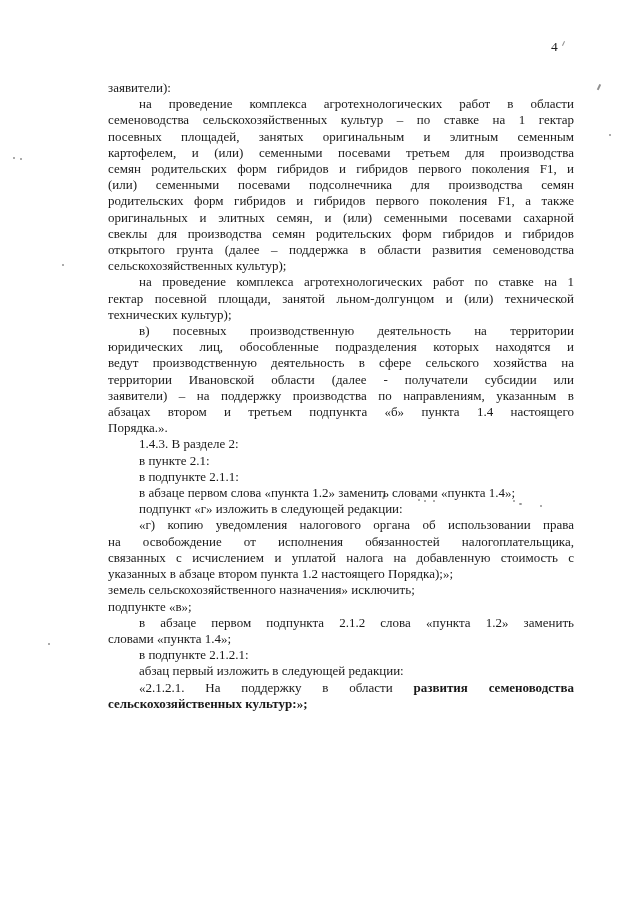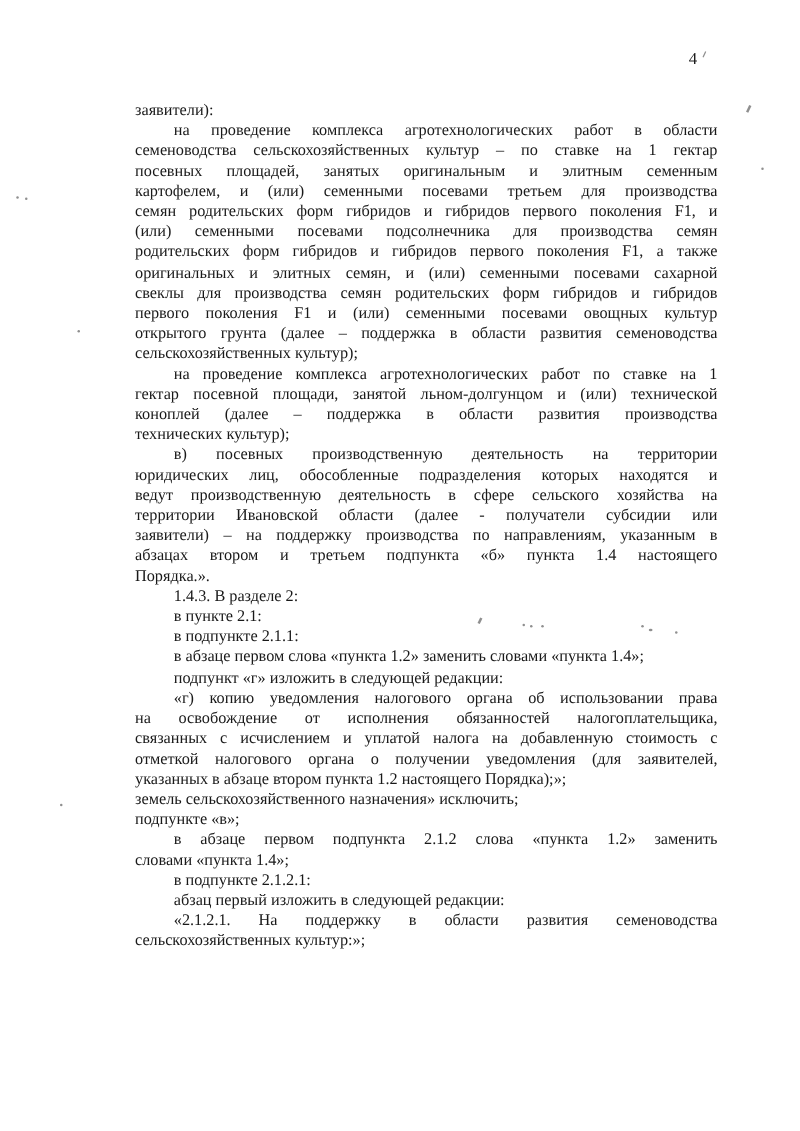--- a/index.html
+++ b/index.html
@@ -30,21 +30,21 @@
     color: #191919;
     text-rendering: optimizeLegibility;
   }
   .line {
     text-align: justify;
     text-align-last: justify;
     white-space: normal;
   }
   .line.last { text-align-last: left; }
   .line.indent { text-indent: 31px; }
-  .bold { font-weight: normal; }
+  .bold { font-weight: bold; }
   
   .art {
     position: absolute;
     background: #8f8f8f;
     border-radius: 50%;
   }
   .art.tick {
     border-radius: 0;
     transform: rotate(25deg);
   }
@@ -78,43 +78,40 @@
       <div class="line last">заявители):</div>
       <div class="line indent">на проведение комплекса агротехнологических работ в области</div>
       <div class="line">семеноводства сельскохозяйственных культур – по ставке на 1 гектар</div>
       <div class="line">посевных площадей, занятых оригинальным и элитным семенным</div>
       <div class="line">картофелем, и (или) семенными посевами третьем для производства</div>
       <div class="line">семян родительских форм гибридов и гибридов первого поколения F1, и</div>
       <div class="line">(или) семенными посевами подсолнечника для производства семян</div>
       <div class="line">родительских форм гибридов и гибридов первого поколения F1, а также</div>
       <div class="line">оригинальных и элитных семян, и (или) семенными посевами сахарной</div>
       <div class="line">свеклы для производства семян родительских форм гибридов и гибридов</div>
-      <div class="line">первого поколения F1 и (или) семенными посевами овощных культур</div>
       <div class="line">открытого грунта (далее – поддержка в области развития семеноводства</div>
       <div class="line last">сельскохозяйственных культур);</div>
       <div class="line indent">на проведение комплекса агротехнологических работ по ставке на 1</div>
       <div class="line">гектар посевной площади, занятой льном-долгунцом и (или) технической</div>
-      <div class="line">коноплей (далее – поддержка в области развития производства</div>
       <div class="line last">технических культур);</div>
       <div class="line indent">в) посевных производственную деятельность на территории</div>
       <div class="line">юридических лиц, обособленные подразделения которых находятся и</div>
       <div class="line">ведут производственную деятельность в сфере сельского хозяйства на</div>
       <div class="line">территории Ивановской области (далее - получатели субсидии или</div>
       <div class="line">заявители) – на поддержку производства по направлениям, указанным в</div>
       <div class="line">абзацах втором и третьем подпункта «б» пункта 1.4 настоящего</div>
       <div class="line last">Порядка.».</div>
       <div class="line last indent">1.4.3. В разделе 2:</div>
       <div class="line last indent">в пункте 2.1:</div>
       <div class="line last indent">в подпункте 2.1.1:</div>
       <div class="line last indent">в абзаце первом слова «пункта 1.2» заменить словами «пункта 1.4»;</div>
       <div class="line last indent">подпункт «г» изложить в следующей редакции:</div>
       <div class="line indent">«г) копию уведомления налогового органа об использовании права</div>
       <div class="line">на освобождение от исполнения обязанностей налогоплательщика,</div>
       <div class="line">связанных с исчислением и уплатой налога на добавленную стоимость с</div>
-      <div class="line">отметкой налогового органа о получении уведомления (для заявителей,</div>
       <div class="line last">указанных в абзаце втором пункта 1.2 настоящего Порядка);»;</div>
       <div class="line last">земель сельскохозяйственного назначения» исключить;</div>
       <div class="line last">подпункте «в»;</div>
       <div class="line indent">в абзаце первом подпункта 2.1.2 слова «пункта 1.2» заменить</div>
       <div class="line last">словами «пункта 1.4»;</div>
       <div class="line last indent">в подпункте 2.1.2.1:</div>
       <div class="line last indent">абзац первый изложить в следующей редакции:</div>
       <div class="line indent"><span>«2.1.2.1. На поддержку в области </span><span class="bold">развития семеноводства</span></div>
       <div class="line last"><span class="bold">сельскохозяйственных культур:»;</span></div>
     </div>

